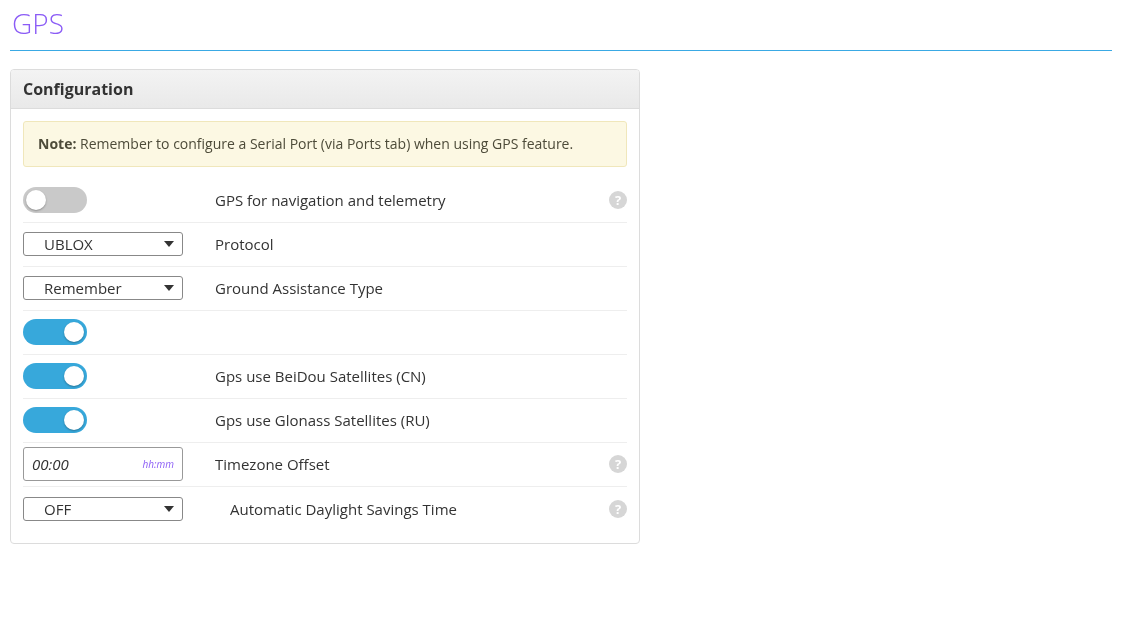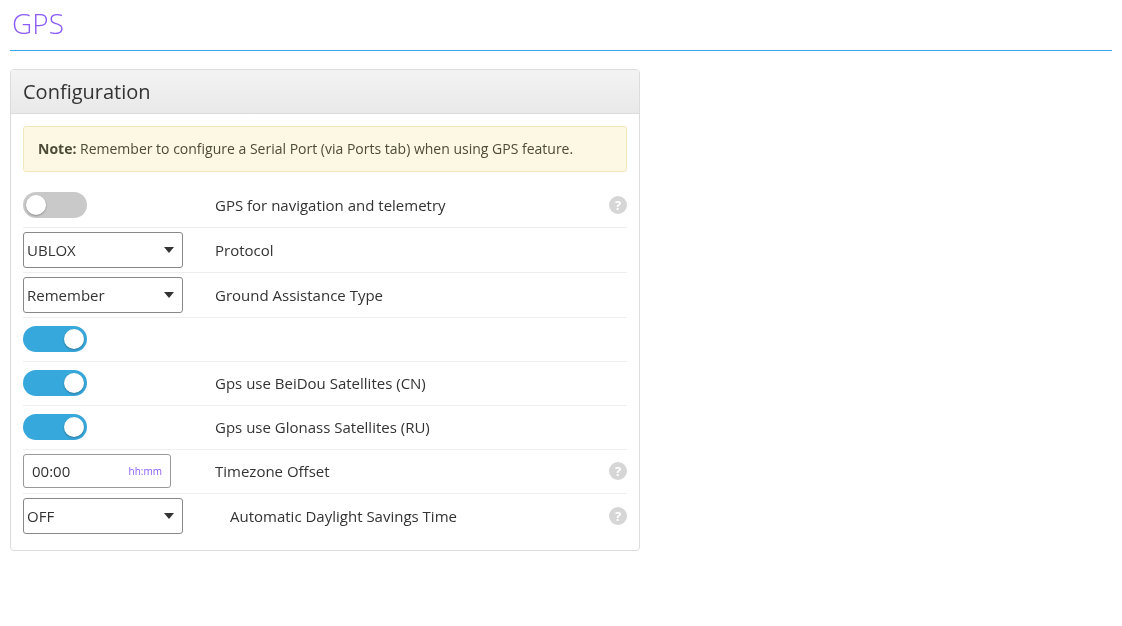--- a/index.html
+++ b/index.html
@@ -31,22 +31,22 @@
     overflow: hidden;
     background: #fff;
   }
   .panel.left { flex: 0 0 630px; }
   .panel.right { flex: 1; min-width: 0; }
   .panel-header {
     background: #eeeeee;
     background: linear-gradient(#f3f3f3, #e9e9e9);
     border-bottom: 1px solid #dcdcdc;
     padding: 8px 12px;
-    font-weight: 400;
-    font-size: 20px;
+    font-weight: 700;
+    font-size: 16px;
     color: #333;
   }
   .panel-body {
     padding: 12px;
   }
   .note-box {
     background: #fcf8e3;
     border: 1px solid #f0e7bb;
     border-radius: 3px;
     padding: 12px 14px;
@@ -112,54 +112,55 @@
     background: #fff;
     box-shadow: 0 1px 2px rgba(0,0,0,.3);
     transition: left .15s;
   }
   .toggle.on { background: #37a8db; }
   .toggle.on .knob { left: 41px; }
 
   
   .select {
     width: 160px;
-    height: 36px;
+    height: 24px;
     border: 1px solid #888;
     border-radius: 3px;
     background: #fff;
-    padding: 0 26px 0 3px;
+    padding: 0 26px 0 20px;
     font-size: 15px;
     position: relative;
     display: flex;
     align-items: center;
     cursor: pointer;
   }
   .select .chevron {
     position: absolute;
     right: 8px;
     top: 50%;
     transform: translateY(-50%);
     width: 0; height: 0;
     border-left: 5px solid transparent;
     border-right: 5px solid transparent;
     border-top: 6px solid #333;
   }
 
   
   .time-input {
-    width: 148px;
+    width: 160px;
     height: 30px;
     border: 1px solid #999;
     border-radius: 3px;
     background: #fff;
     display: flex;
     align-items: center;
     justify-content: space-between;
     padding: 16px 8px;
     cursor: text;
+    font-style: italic;
   }
   .time-input .val { font-size: 15px; color: #333; }
   .time-input .hint { font-size: 10px; color: #8b5cf6; }
 
   
   .map-body {
     position: relative;
     height: 496px;
     background: #aad3df;
     overflow: hidden;

